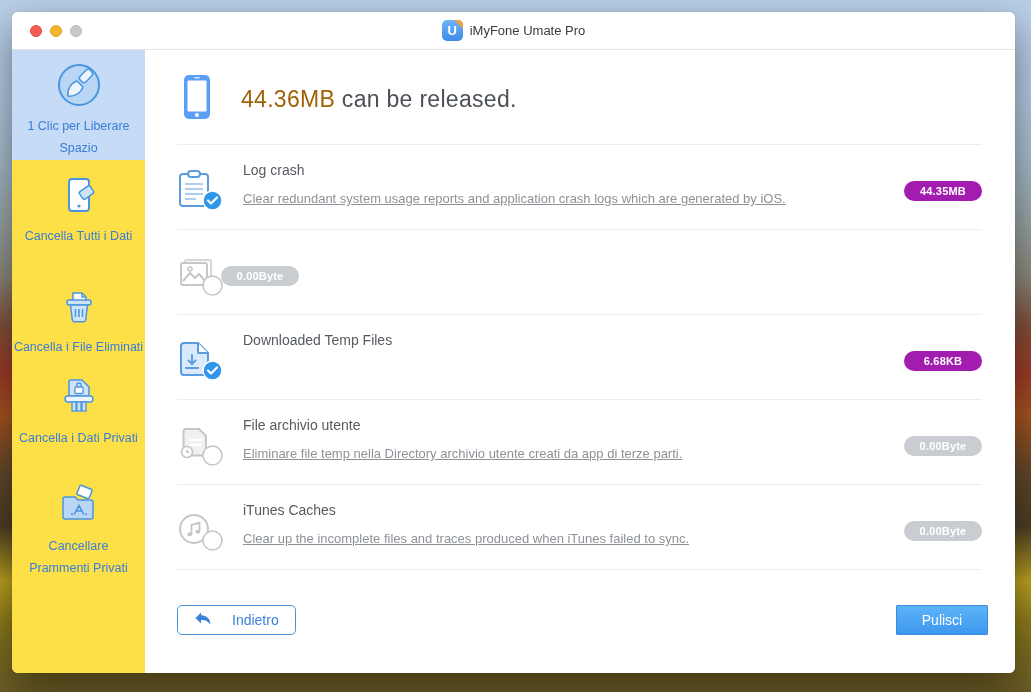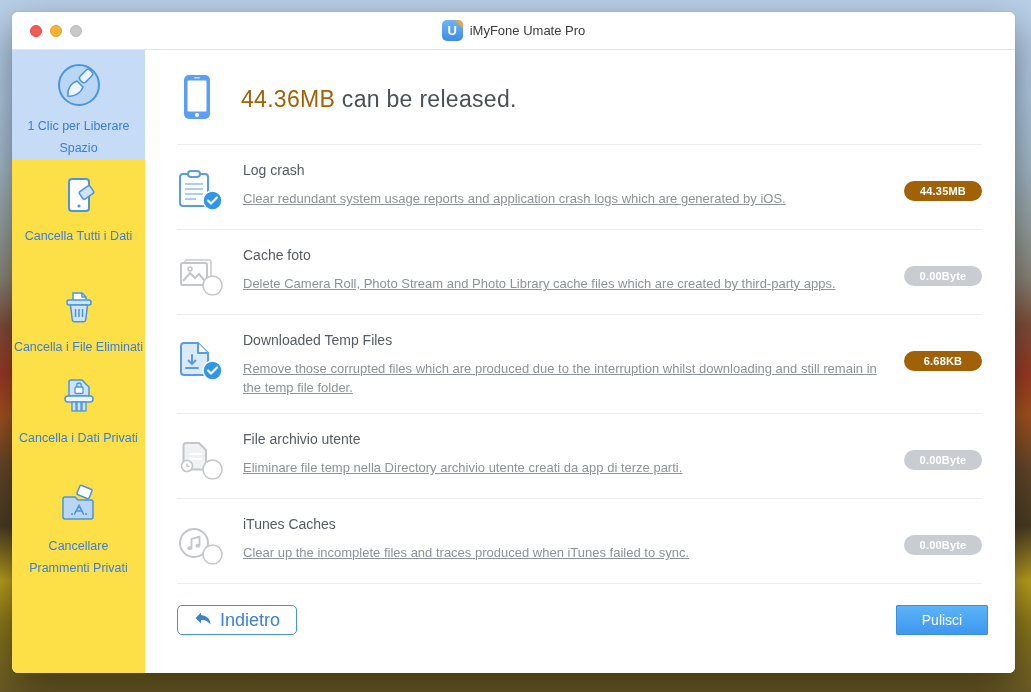--- a/index.html
+++ b/index.html
@@ -62,27 +62,27 @@
   .row-icon { width:44px; height:44px; position:relative; margin-top:9px; flex:none; }
   .row-badge { position:absolute; right:-2px; bottom:-2px; }
   .row-text { flex:1; margin-left:22px; min-width:0; padding-right:24px; }
   .row-title { font-size:14px; color:#565b61; margin:2px 0 11px; }
   .row-desc { font-size:13px; color:#8d9298; line-height:19px;text-decoration:underline; }
   .pill {
     flex:none; width:78px; height:20px; border-radius:10px; margin-top:21px;
     color:#fff; font-size:11px; font-weight:bold;
     display:flex; align-items:center; justify-content:center; letter-spacing:.2px;
   }
-  .pill.blue { background:#a16207; }
+  .pill.blue { background:#a21caf; }
   .pill.gray { background:#c9cdd1; }
   
   .footer { margin-top:auto; padding-bottom:38px; display:flex; justify-content:space-between; align-items:flex-end; flex:none; }
   .btn-back {
     height:30px; padding:0 16px; background:#fff; border:1px solid #4a90d9; border-radius:5px;
-    color:#3b82d8; font-size:18px; font-family:inherit; display:flex; align-items:center; gap:8px; cursor:pointer;
+    color:#3b82d8; font-size:14px; font-family:inherit; display:flex; align-items:center; gap:20px; cursor:pointer;
   }
   .btn-clean {
     height:30px; width:92px; margin-right:-6px; cursor:pointer;
     background:linear-gradient(180deg,#5cb4f7,#3e97ef); border:1px solid #3a8fe0; border-radius:1px;
     color:#fff; font-size:14px; font-family:inherit;
   }
 </style>
 </head>
 <body>
 
@@ -220,45 +220,40 @@
               <rect x="4" y="9" width="26" height="22" rx="2" fill="#fff" stroke="#c4c6c9" stroke-width="2"></rect>
               <path d="M6 27 l7 -8 l5 5 l4 -4 l6 7" fill="none" stroke="#c4c6c9" stroke-width="2"></path>
               <circle cx="13" cy="15" r="2" fill="none" stroke="#c4c6c9" stroke-width="1.5"></circle>
             </svg>
             <span class="row-badge">
               <svg width="21" height="21" viewBox="0 0 21 21">
                 <circle cx="10.5" cy="10.5" r="9.5" fill="#fff" stroke="#c4c6c9" stroke-width="1.6"></circle>
               </svg>
             </span>
           </span>
-          <div class="row-text">
-            <div class="row-title">Cache foto</div>
-            <div class="row-desc">Delete Camera Roll, Photo Stream and Photo Library cache files which are created by third-party apps.</div>
-          </div>
           <span class="pill gray">0.00Byte</span>
         </div>
         <div class="divider"></div>
 
         <div class="row">
           <span class="row-icon">
             <svg width="38" height="40" viewBox="0 0 38 40">
               <path d="M7 4 h14 l10 10 v19 a3 3 0 0 1 -3 3 h-21 a3 3 0 0 1 -3 -3 v-26 a3 3 0 0 1 3 -3 z" fill="#d9eafc" stroke="#5b9ce0" stroke-width="2"></path>
               <path d="M21 4 v10 h10" fill="#fff" stroke="#5b9ce0" stroke-width="2" stroke-linejoin="round"></path>
               <path d="M15 16 v9 M11.5 21.5 L15 25 l3.5 -3.5 M9 29 h12" fill="none" stroke="#5b9ce0" stroke-width="2" stroke-linecap="round"></path>
             </svg>
             <span class="row-badge">
               <svg width="21" height="21" viewBox="0 0 21 21">
                 <circle cx="10.5" cy="10.5" r="9.5" fill="#2f96ea" stroke="#fff" stroke-width="1.5"></circle>
                 <path d="M6 10.5 l3 3 l6 -6" fill="none" stroke="#fff" stroke-width="2.2" stroke-linecap="round" stroke-linejoin="round"></path>
               </svg>
             </span>
           </span>
           <div class="row-text">
             <div class="row-title">Downloaded Temp Files</div>
-            <div class="row-desc">Remove those corrupted files which are produced due to the interruption whilst downloading and still remain in the temp file folder.</div>
           </div>
           <span class="pill blue">6.68KB</span>
         </div>
         <div class="divider"></div>
 
         <div class="row">
           <span class="row-icon">
             <svg width="38" height="40" viewBox="0 0 38 40">
               <path d="M9 5 h13 l7 7 v17 a2.5 2.5 0 0 1 -2.5 2.5 h-17.5 a2.5 2.5 0 0 1 -2.5 -2.5 v-21.5 a2.5 2.5 0 0 1 2.5 -2.5 z" fill="#f0f1f2" stroke="#c4c6c9" stroke-width="2"></path>
               <path d="M12 16 h13 M12 21 h13" stroke="#fff" stroke-width="2"></path>

